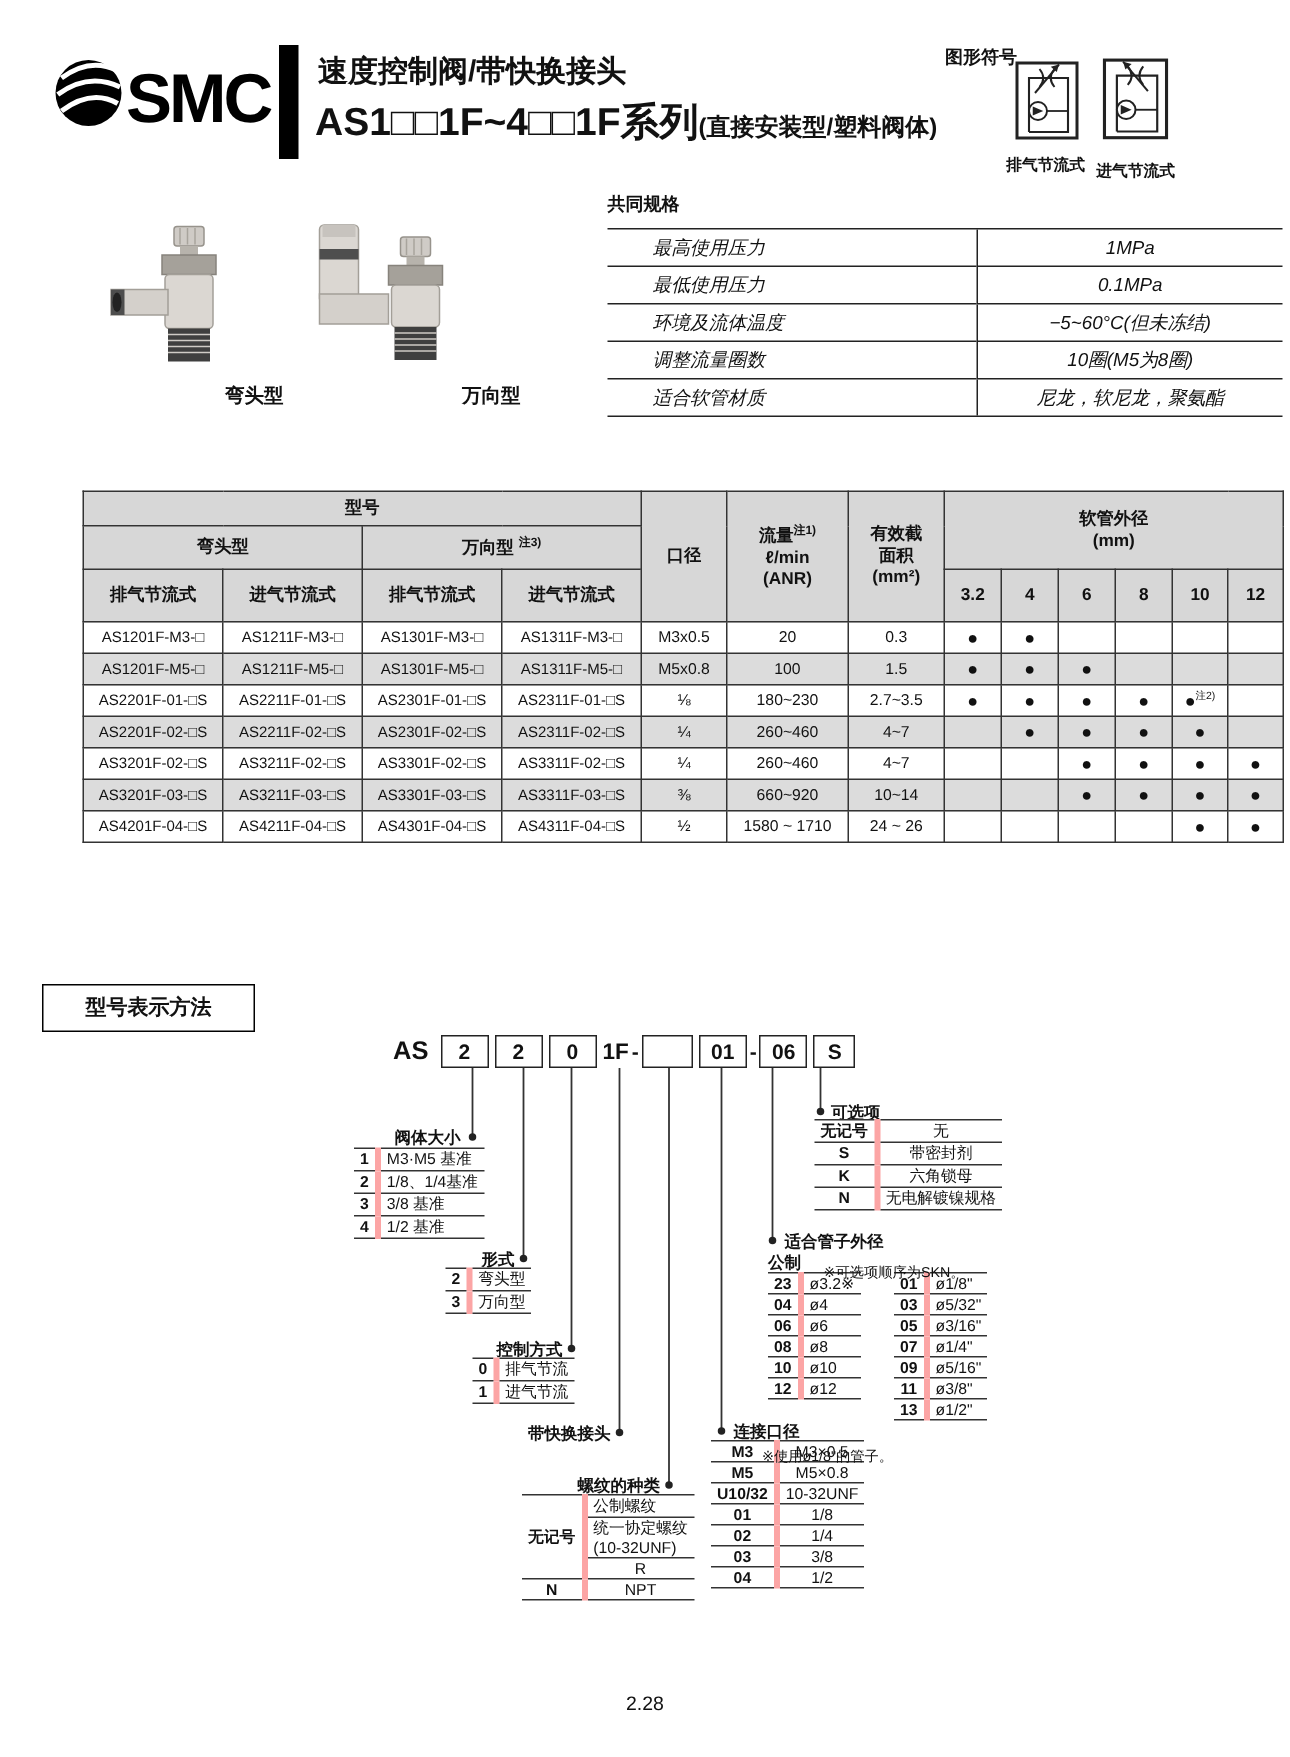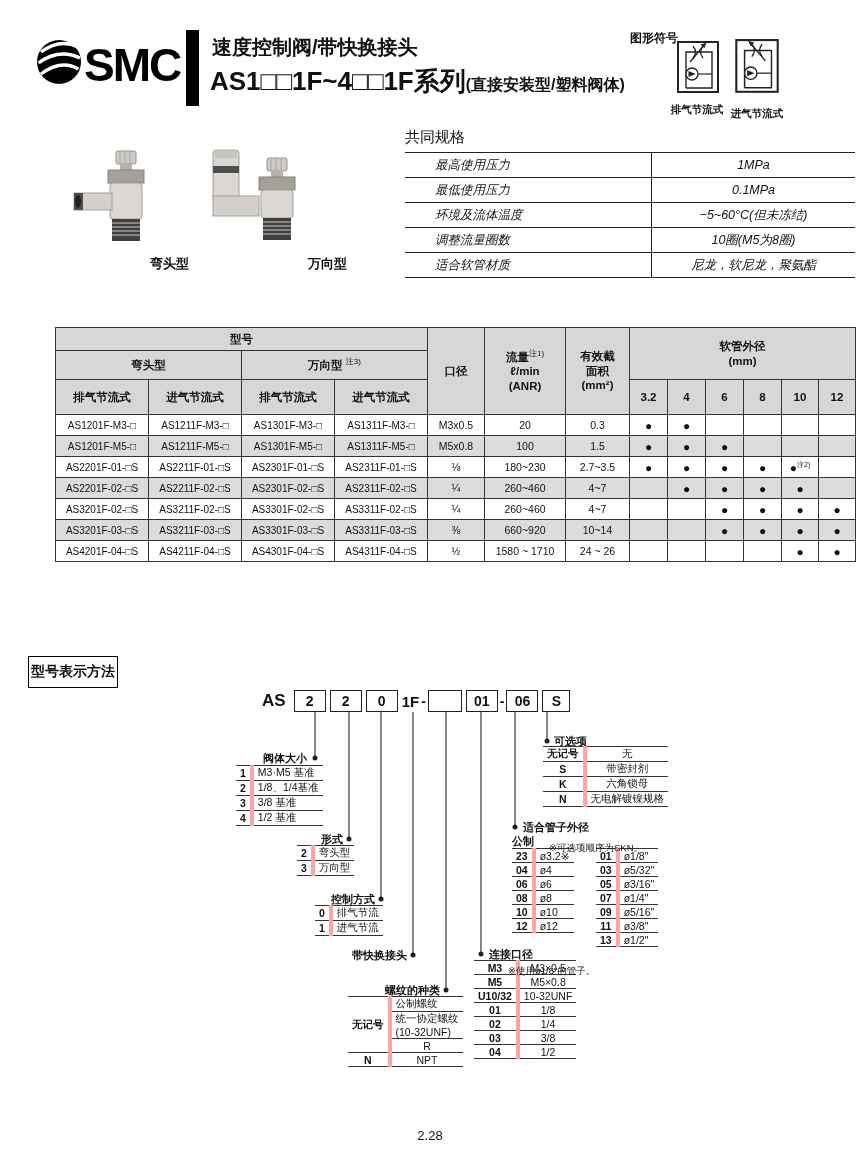--- a/index.html
+++ b/index.html
@@ -17,46 +17,46 @@
   .title1{font-size:20px;font-weight:bold;}
   .title2-main{font-size:26px;font-weight:bold;}
   .title2-suffix{font-size:16px;font-weight:bold;}
   .symtitle{font-size:12px;font-weight:bold;}
   .symlabel{font-size:10.5px;font-weight:bold;text-align:center;width:70px;}
 
   
   .prodlabel{font-size:13px;font-weight:bold;}
 
   
-  .specs-title{font-size:15px;font-weight:normal;}
+  .specs-title{font-size:12px;font-weight:bold;}
   table.specs{border-collapse:collapse;width:450px;table-layout:fixed;}
   table.specs td{border-top:1.5px solid #222;height:22px;font-size:12.5px;font-style:italic;}
   table.specs tr:last-child td{border-bottom:1.5px solid #222;}
   table.specs td.lab{width:215px;text-align:left;padding-left:30px;}
   table.specs td.val{border-left:1.5px solid #222;text-align:center;}
 
   
   table.main{border-collapse:collapse;table-layout:fixed;width:800px;}
   table.main th,table.main td{border:1px solid #333;text-align:center;padding:0;}
   table.main thead th{background:#d7d7d7;font-weight:bold;font-size:11.5px;line-height:1.25;}
   table.main tr.h1 th{height:22px;}
   table.main tr.h2 th{height:28px;}
   table.main tr.h3 th{height:34px;}
   table.main tbody td{font-size:10px;height:20px;}
   table.main tbody tr:nth-child(even) td{background:#dcdcdc;}
   table.main td.num{font-size:10.5px;}
   table.main td.dotc{font-size:12px;line-height:1;}
   sup.tnote{font-size:7px;vertical-align:super;}
-  sup.hnote{font-size:8px;vertical-align:super;font-weight:normal;}
+  sup.hnote{font-size:8px;vertical-align:super;font-weight:bold;}
 
   
   .note{font-size:11.5px;line-height:15px;}
 
   
-  .dtitle-box{border:1.5px solid #000;padding:6px 2px;font-size:14px;font-weight:bold;display:inline-block;}
+  .dtitle-box{border:1.5px solid #000;padding:6px 28px;font-size:14px;font-weight:bold;display:inline-block;}
   .coderow{display:flex;align-items:center;height:22px;}
   .codeprefix{font-size:17px;font-weight:bold;margin-right:6px;}
   .codebox{display:inline-flex;align-items:center;justify-content:center;
     width:30px;height:20px;border:1.5px solid #222;font-size:14px;font-weight:bold;margin:0 2px;}
   .codebox.empty{width:32px;}
   .codebox.slim{width:26px;}
   .codetext{font-size:15px;font-weight:bold;margin:0 2px;}
   .codedash{font-size:14px;font-weight:bold;}
   .dlabel{font-size:11px;font-weight:bold;white-space:nowrap;}
   .dlabel.r{text-align:right;}

